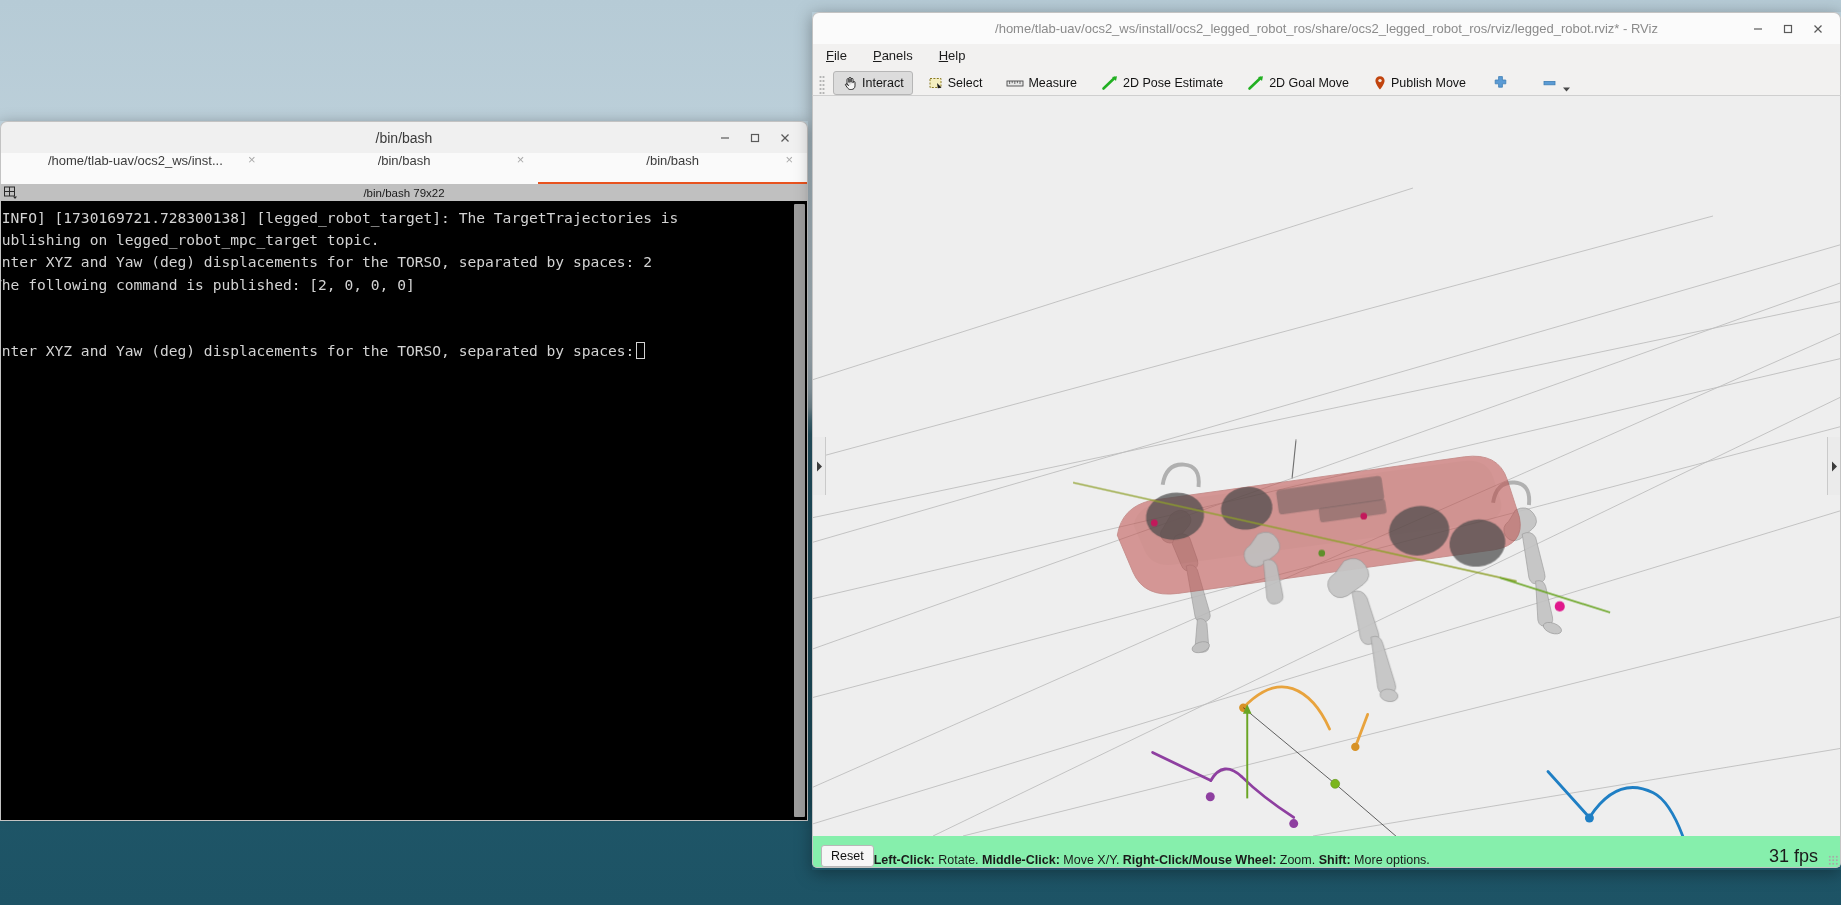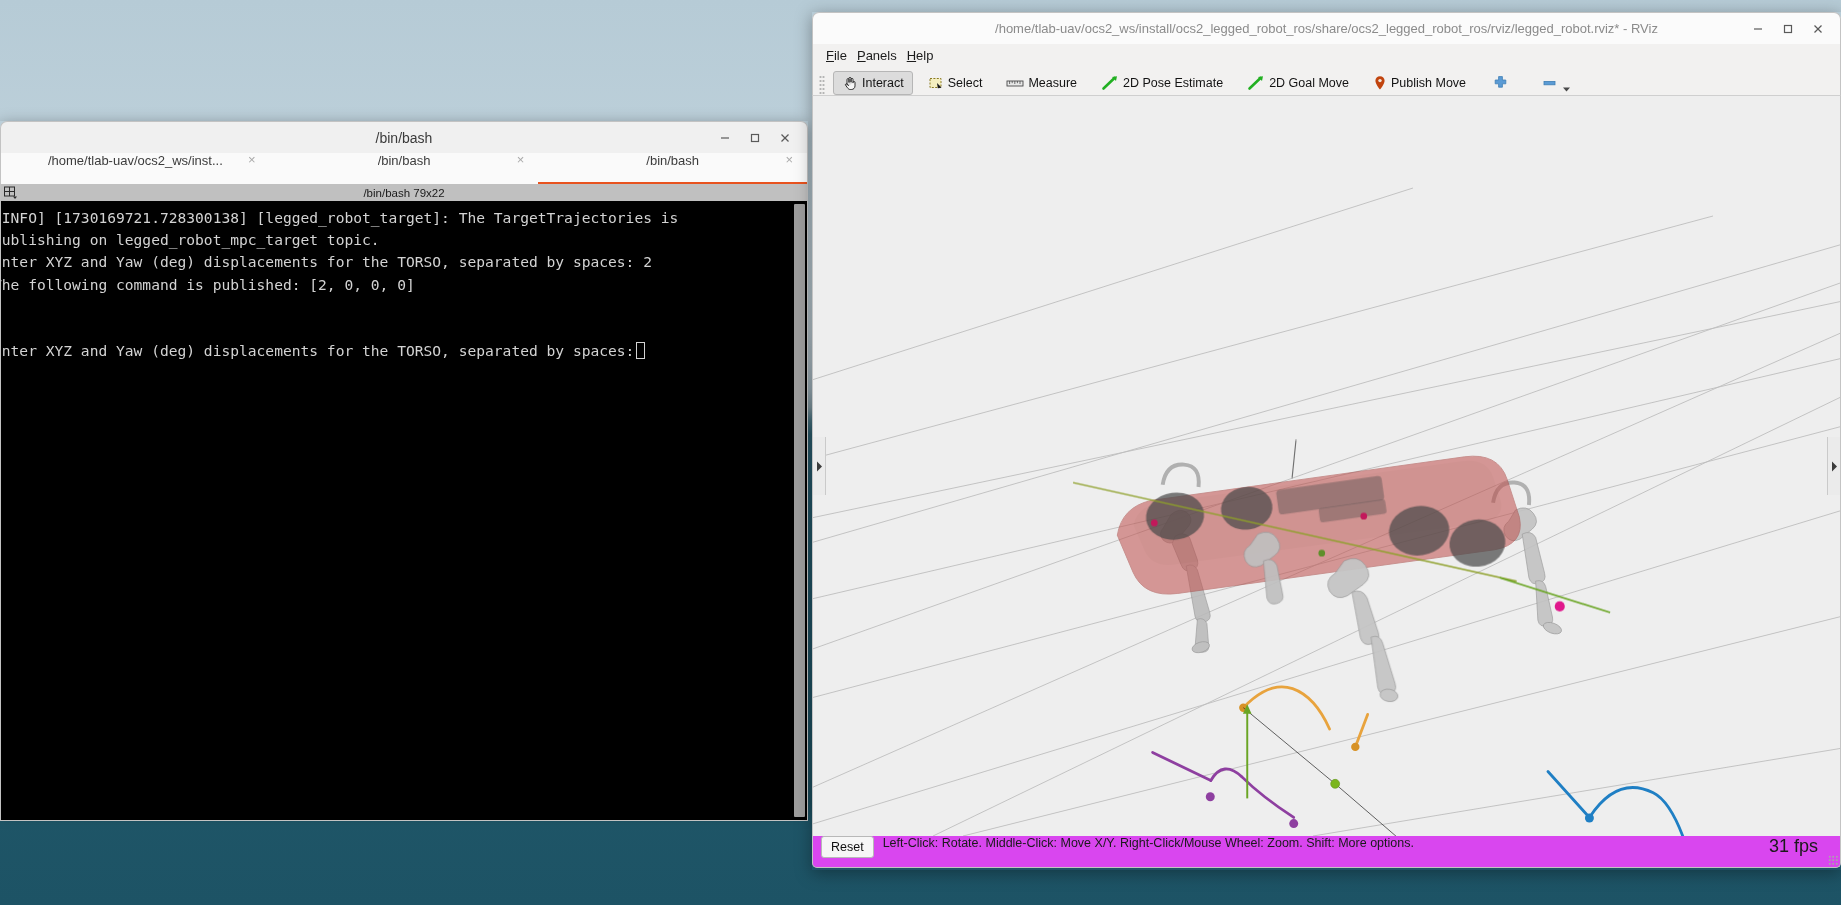--- a/index.html
+++ b/index.html
@@ -100,21 +100,21 @@
   #term-scroll .thumb { position: absolute; left: 1px; right: 1px;
     top: 0; bottom: 0; background: #9d9d9d; border-radius: 1px; }
 
   
   #rviz { left: 812px; top: 12px; width: 1029px; height: 858px;
           box-shadow: 0 3px 16px rgba(0,0,0,.35); }
   #rviz .titlebar { background: #fbfbfb; }
   #rviz-menubar {
     height: 22px; background: #f2f1f0; border-left: 1px solid #c3c3c3;
     border-right: 1px solid #c3c3c3; display: flex; align-items: center;
-    padding-left: 10px; gap: 4px;
+    padding-left: 10px; gap: 20px;
   }
   .menu-item { font-size: 13px; color: #1c1c1c; padding: 1px 3px; }
   .menu-item u { text-decoration: underline; }
   #rviz-toolbar {
     height: 30px; background: #f2f1f0; border-left: 1px solid #c3c3c3;
     border-right: 1px solid #c3c3c3; border-bottom: 1px solid #cfcfcf;
     display: flex; align-items: flex-end; padding-left: 6px; gap: 6px;
   }
   .tb-handle { width: 6px; height: 20px; margin-right: 2px;
     background-image: radial-gradient(circle, #b4b4b4 1px, transparent 1.2px);
@@ -132,32 +132,32 @@
     position: relative; overflow: hidden;
   }
   .panel-arrow {
     position: absolute; top: 50%; transform: translateY(-50%);
     width: 13px; height: 58px; background: #ebebeb; z-index: 6;
     display: flex; align-items: center; justify-content: center;
   }
   #arrow-left { left: 0; border-right: 1px solid #cacaca; }
   #arrow-right { right: 0; border-left: 1px solid #cacaca; }
   #rviz-status {
-    height: 32px; background: #d946ef; border: 1px solid #c3c3c3;
+    height: 32px; background: #86efac; border: 1px solid #c3c3c3;
     border-top: none; border-bottom-left-radius: 5px;
     border-bottom-right-radius: 5px;
-    display: flex; align-items: flex-start; padding: 0 8px; gap: 9px;
+    display: flex; align-items: flex-end; padding: 0 8px; 
     position: relative;
   }
   #reset-btn {
     font-size: 12.5px; color: #101010; padding: 3px 9px;
     background: #f6f6f6; border: 1px solid #b8b8b8; border-radius: 3px;
   }
   #hint { font-size: 12.5px; color: #1a1a1a; }
-  #hint b { font-weight: normal; }
+  #hint b { font-weight: bold; }
   #fps { margin-left: auto; font-size: 18px; color: #1a1a1a;
          padding-right: 14px; }
   #grip { position: absolute; right: 2px; bottom: 2px; width: 10px;
           height: 10px;
           background-image: radial-gradient(circle, #a8a8a8 1px, transparent 1.2px);
           background-size: 3.5px 3.5px; }
 </style>
 </head>
 <body>
 

